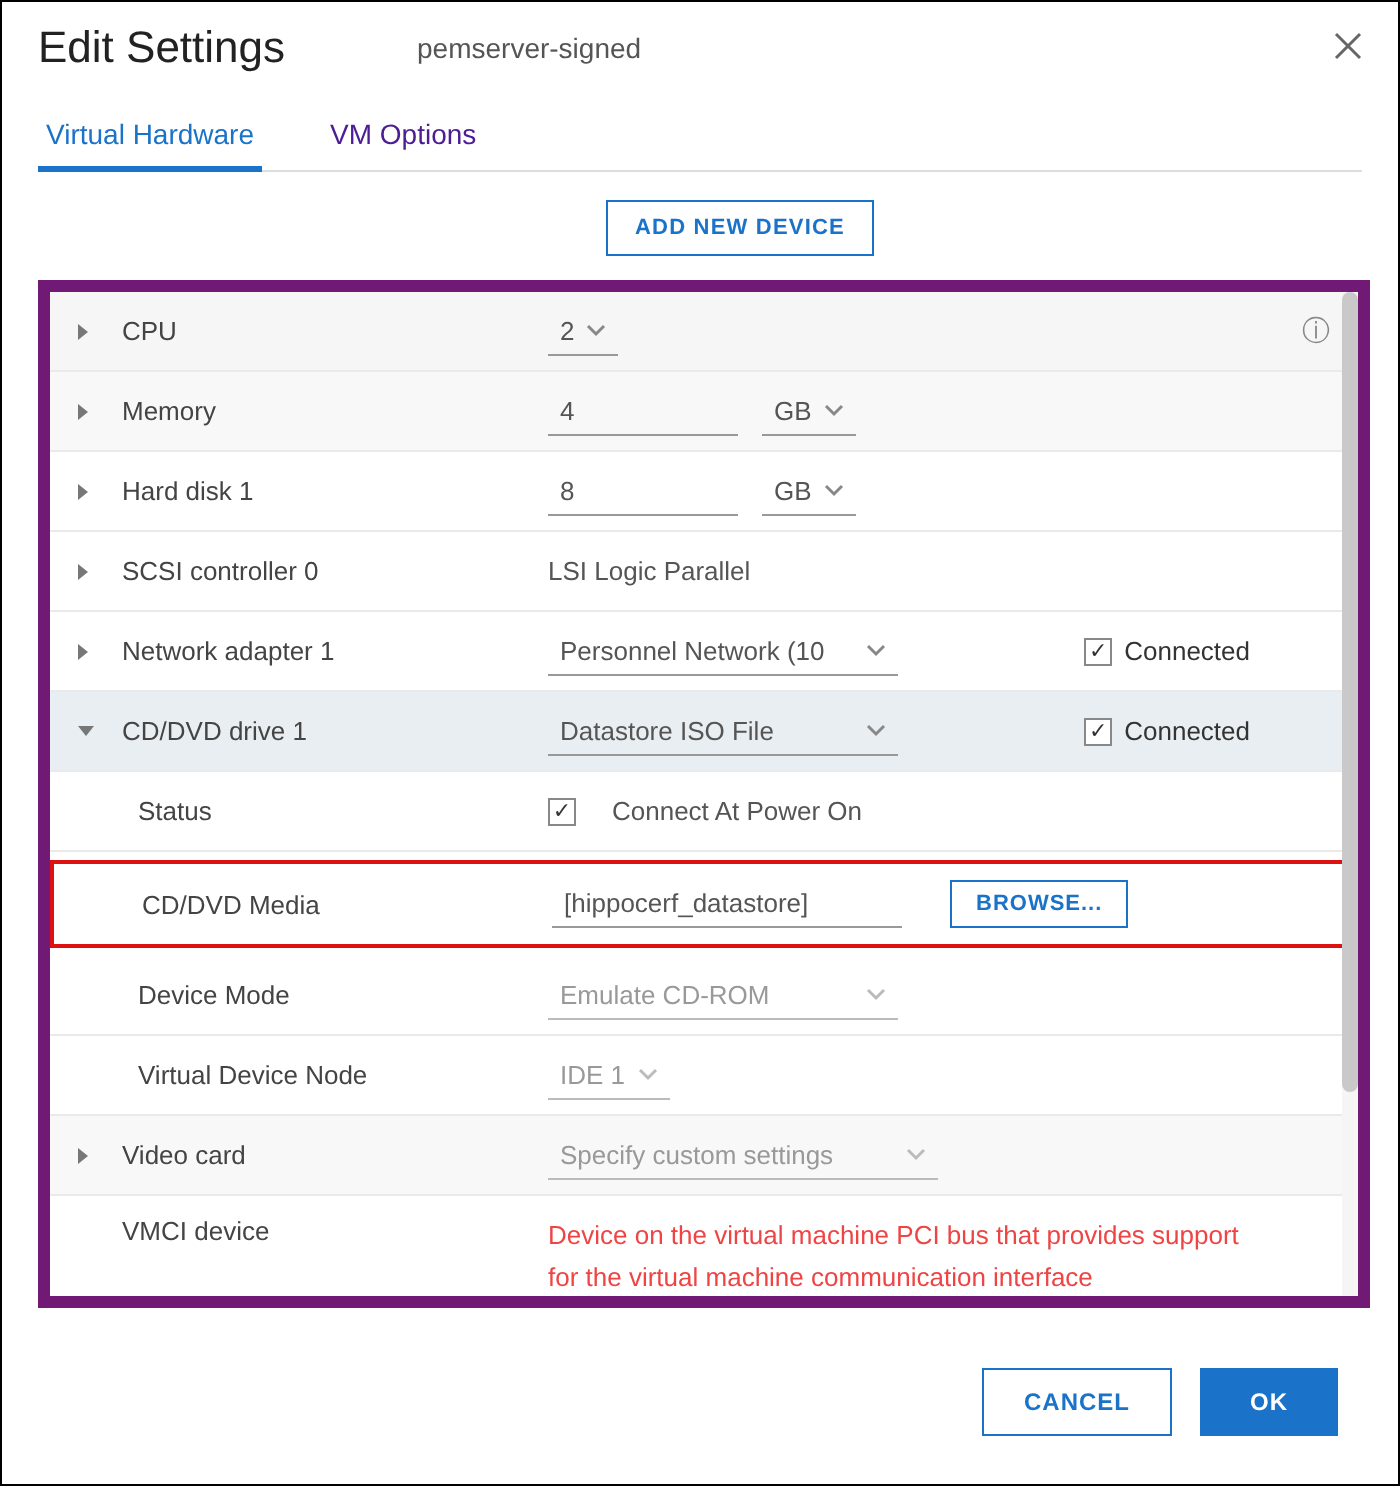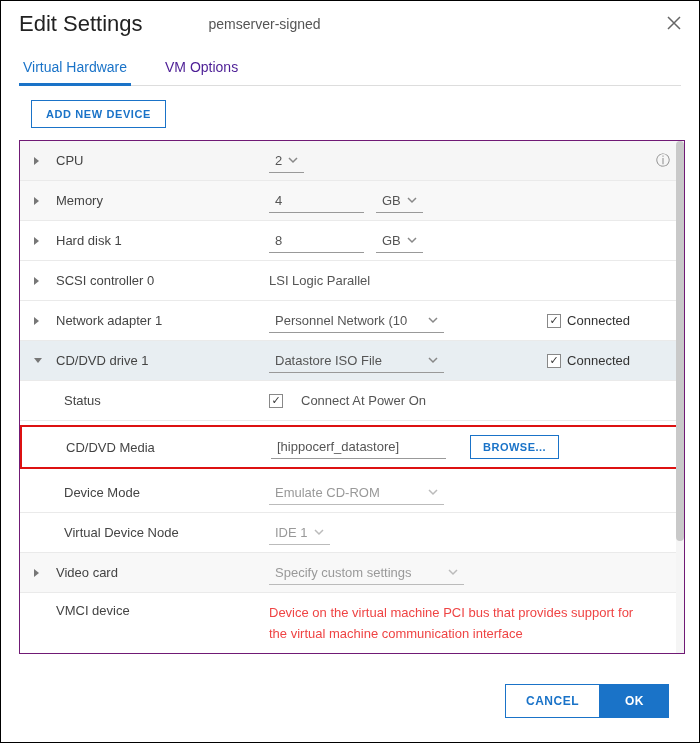--- a/index.html
+++ b/index.html
@@ -9,28 +9,28 @@
     display:flex; flex-direction:column;
   }
   .titlebar { display:flex; align-items:center; padding:10px 18px 0 18px;gap:36px; }
   .title { font-size:22px; font-weight:400; color:#222; }
   .subtitle { font-size:14px; color:#555; margin-left:30px; }
   .close { margin-left:auto; font-size:18px; color:#555; cursor:pointer; }
   .tabs { display:flex; border-bottom:1px solid #ddd; margin:14px 18px 0 18px; }
   .tab { padding:8px 4px 10px 4px; font-size:14px; color:#4c1d95; margin-right:30px; cursor:pointer; position:relative; }
   .tab.active { color:#1a73c8; }
   .tab.active::after { content:""; position:absolute; left:0; right:0; bottom:-1px; height:3px; background:#1a73c8; }
-  .toolbar { display:flex; justify-content:flex-start; padding:14px 30px 12px 30px; }
+  .toolbar { display:flex; justify-content:center; padding:14px 30px 12px 30px;margin-left:40px; }
   .btn-outline {
     border:1px solid #1a73c8; color:#1a73c8; background:#fff; font-size:11px;
     letter-spacing:0.6px; font-weight:600; padding:7px 14px; cursor:pointer;
   }
   .scroll-wrap { flex:1; overflow:hidden; display:flex; padding:0 14px 10px 18px; }
   .panel {
-    border:1px solid #701a75; width:100%; overflow-y:hidden; position:relative;
+    border:6px solid #701a75; width:100%; overflow-y:hidden; position:relative;
   }
   .scrollbar { position:absolute; right:0; top:0; bottom:0; width:8px; background:#f5f5f5; }
   .scrollbar-thumb { position:absolute; left:0; width:8px; top:0; height:400px; background:#c9c9c9; border-radius:4px; }
   .row { display:flex; align-items:center; min-height:40px; border-bottom:1px solid #eaeaea; padding:3px 14px; font-size:13px; }
   .row.expanded { background:#e8eef2; }
   .row:first-child { background:#f6f6f6; }
   .chevron {
     width:14px; height:14px; display:inline-block; margin-right:8px; position:relative;
   }
   .chevron::before {
@@ -55,21 +55,21 @@
   .checkbox { width:14px; height:14px; border:1px solid #888; display:inline-flex; align-items:center; justify-content:center; background:#fff; font-size:11px; color:#333; margin-right:6px; }
   .checkbox.checked::before { content:"✓"; }
   .conn-wrap { display:flex; align-items:center; margin-left:auto; padding-right:40px; color:#333; font-size:13px; }
   .highlight-box { border:2px solid #d11; padding:8px 0; margin:4px 0; }
   .highlight-row { display:flex; align-items:center; padding:0 14px; font-size:13px; }
   .btn-browse {
     border:1px solid #1a73c8; color:#1a73c8; background:#fff; font-size:11px;
     letter-spacing:0.5px; font-weight:600; padding:5px 12px; cursor:pointer; margin-left:12px;
   }
   .desc { color:#ef4444; line-height:1.6; }
-  .footer { display:flex; justify-content:flex-end; gap:0; padding:20px 30px 24px 30px; }
+  .footer { display:flex; justify-content:flex-end; gap:14px; padding:20px 30px 24px 30px; }
   .btn-cancel { border:1px solid #1a73c8; color:#1a73c8; background:#fff; font-size:12px; letter-spacing:0.5px; font-weight:600; padding:9px 20px; cursor:pointer; }
   .btn-ok { border:1px solid #1a73c8; color:#fff; background:#1a73c8; font-size:12px; letter-spacing:0.5px; font-weight:600; padding:9px 24px; cursor:pointer; }
   .chev-svg { display:inline-flex; }
   
   .row.tint { background:#f8f8f8; }
 </style>
 </head>
 <body>
 
 <div class="dialog">

